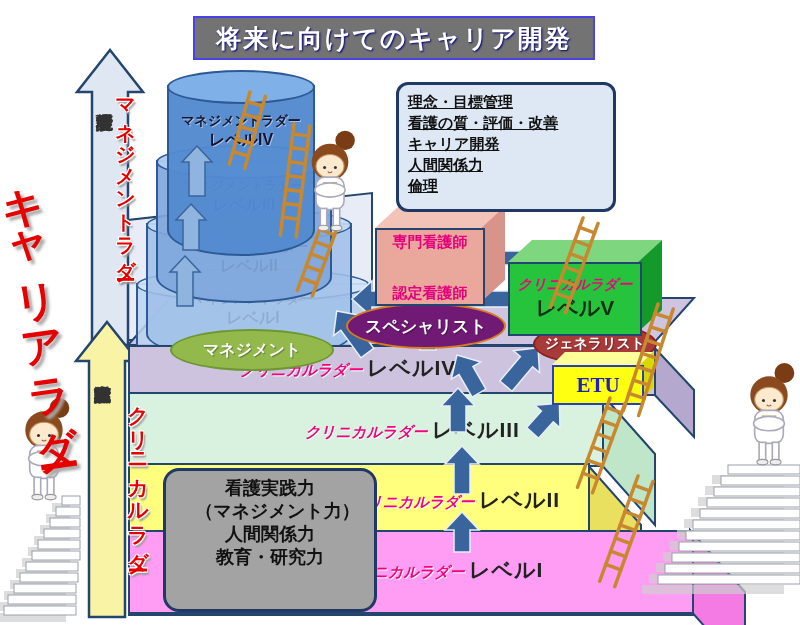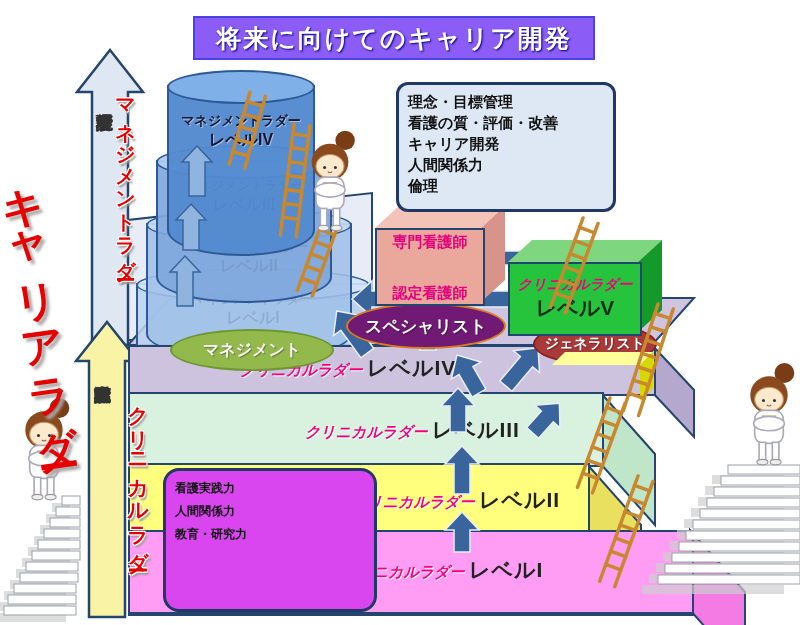--- a/index.html
+++ b/index.html
@@ -2,40 +2,40 @@
 <html><head>
 <meta charset="utf-8">
 <style>
   html,body{margin:0;padding:0;background:#fff;font-family:"Liberation Sans","DejaVu Sans",sans-serif;}
   #canvas{position:relative;width:800px;height:625px;overflow:hidden;background:#fff;}
   .abs{position:absolute;}
   .vtext{writing-mode:vertical-rl;text-orientation:upright;}
   svg{position:absolute;left:0;top:0;}
 
   
-  .title{left:193px;top:16px;width:398px;height:40px;background:#8b5cf6;border:2px solid #4a42e8;
+  .title{left:193px;top:16px;width:398px;height:40px;background:#737373;border:2px solid #4a42e8;
          color:#fff;font-size:25px;font-weight:bold;display:flex;align-items:center;justify-content:center;
          letter-spacing:2px;z-index:90;text-shadow:1px 1px 2px #00007a;}
 
   
   .career-ladder{left:16px;top:158px;height:300px;color:#e60000;font-size:42px;font-weight:bold;
      text-shadow:3px 4px 3px #aaa;transform:rotate(-8deg);z-index:80;line-height:1;}
   .mgmt-ladder-txt{left:116px;top:86px;height:256px;color:#e60000;font-size:20px;font-weight:bold;z-index:80;
      text-shadow:1px 1px 0 #fff,-1px -1px 0 #fff,1px -1px 0 #fff,-1px 1px 0 #fff,2px 3px 2px #999;line-height:1;}
   .clin-ladder-txt{left:128px;top:392px;height:232px;color:#e60000;font-size:21px;font-weight:bold;z-index:80;
      text-shadow:1px 1px 0 #fff,-1px -1px 0 #fff,1px -1px 0 #fff,-1px 1px 0 #fff,2px 3px 2px #999;line-height:1;}
   .arrow1-txt{left:96px;top:100px;height:240px;color:#333;font-size:17px;font-weight:bold;z-index:80;line-height:1;}
   .arrow2-txt{left:94px;top:372px;height:240px;color:#333;font-size:17px;font-weight:bold;z-index:80;line-height:1;}
 
   
   .infobox{background:#dee8f4;border:3px solid #1f3864;border-radius:12px;z-index:60;color:#111;
            font-weight:bold;padding:6px 9px;}
   .infobox .line{white-space:nowrap;}
-  .box-mgmt{left:396px;top:82px;width:196px;height:112px;font-size:15px;line-height:21px;}
-  .box-clin{left:163px;top:468px;width:190px;height:126px;font-size:12px;line-height:23px;background:#d946ef;border-radius:16px;}
+  .box-mgmt{left:396px;top:82px;width:196px;height:112px;font-size:15px;line-height:21px;text-decoration:underline;}
+  .box-clin{left:163px;top:468px;width:190px;height:126px;font-size:18px;line-height:23px;background:#a3a3a3;border-radius:16px;text-align:center;}
   .indent{padding-left:15px;}
 
   
   .cyl{z-index:20;}
   .cyl .body{position:absolute;left:0;right:0;top:15px;bottom:0;border:2px solid #2d5a96;
              border-radius:0 0 50% 50% / 0 0 26px 26px;}
   .cyl .cap{position:absolute;left:0;right:0;top:0;height:30px;border:2px solid #2d5a96;border-radius:50%;}
   .cyl .lbl{position:absolute;left:0;right:0;text-align:center;font-weight:bold;color:#14142e;
             text-shadow:1px 1px 0 rgba(255,255,255,.45);z-index:3;}
   .cyl .lbl .l1{font-size:13px;display:block;}
@@ -213,30 +213,34 @@
 
   <div class="abs face lv5-top"></div>
   <div class="abs face lv5-right"></div>
   <div class="abs boxfront lv5-front">
     <span class="pink">クリニカルラダー</span>
     <span class="lvl">レベルV</span>
   </div>
 
   <div class="abs face etu-top"></div>
   <div class="abs face etu-right"></div>
+  <div class="abs boxfront etu-front">
+    <span>ETU</span>
+  </div>
 
   <div class="abs infobox box-mgmt">
     <div class="line">理念・目標管理</div>
     <div class="line">看護の質・評価・改善</div>
     <div class="line">キャリア開発</div>
     <div class="line">人間関係力</div>
     <div class="line">倫理</div>
   </div>
   <div class="abs infobox box-clin">
     <div class="line">看護実践力</div>
+    <div class="line indent">（マネジメント力）</div>
     <div class="line">人間関係力</div>
     <div class="line">教育・研究力</div>
   </div>
 
   <svg width="800" height="625" viewBox="0 0 800 625" style="z-index:70">
     <defs>
       <g id="lad-s" stroke="#c8882f" stroke-width="3.5" stroke-linecap="round">
         <line x1="0" y1="0" x2="0" y2="75"></line>
           <line x1="16" y1="0" x2="16" y2="75"></line>
         <line x1="0" y1="10" x2="16" y2="10"></line>

